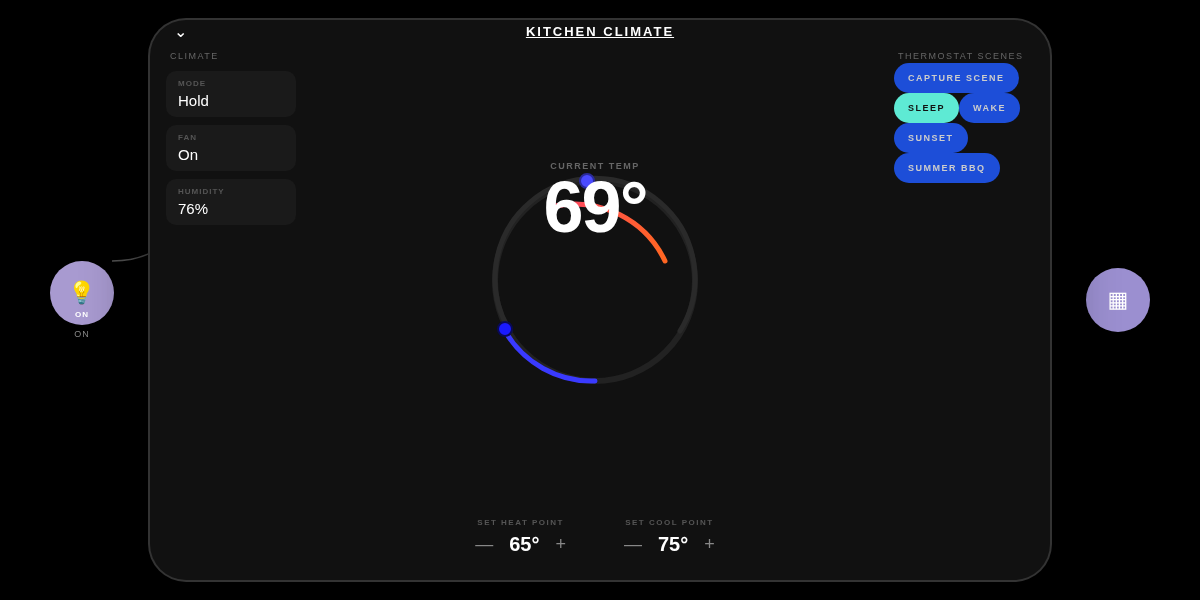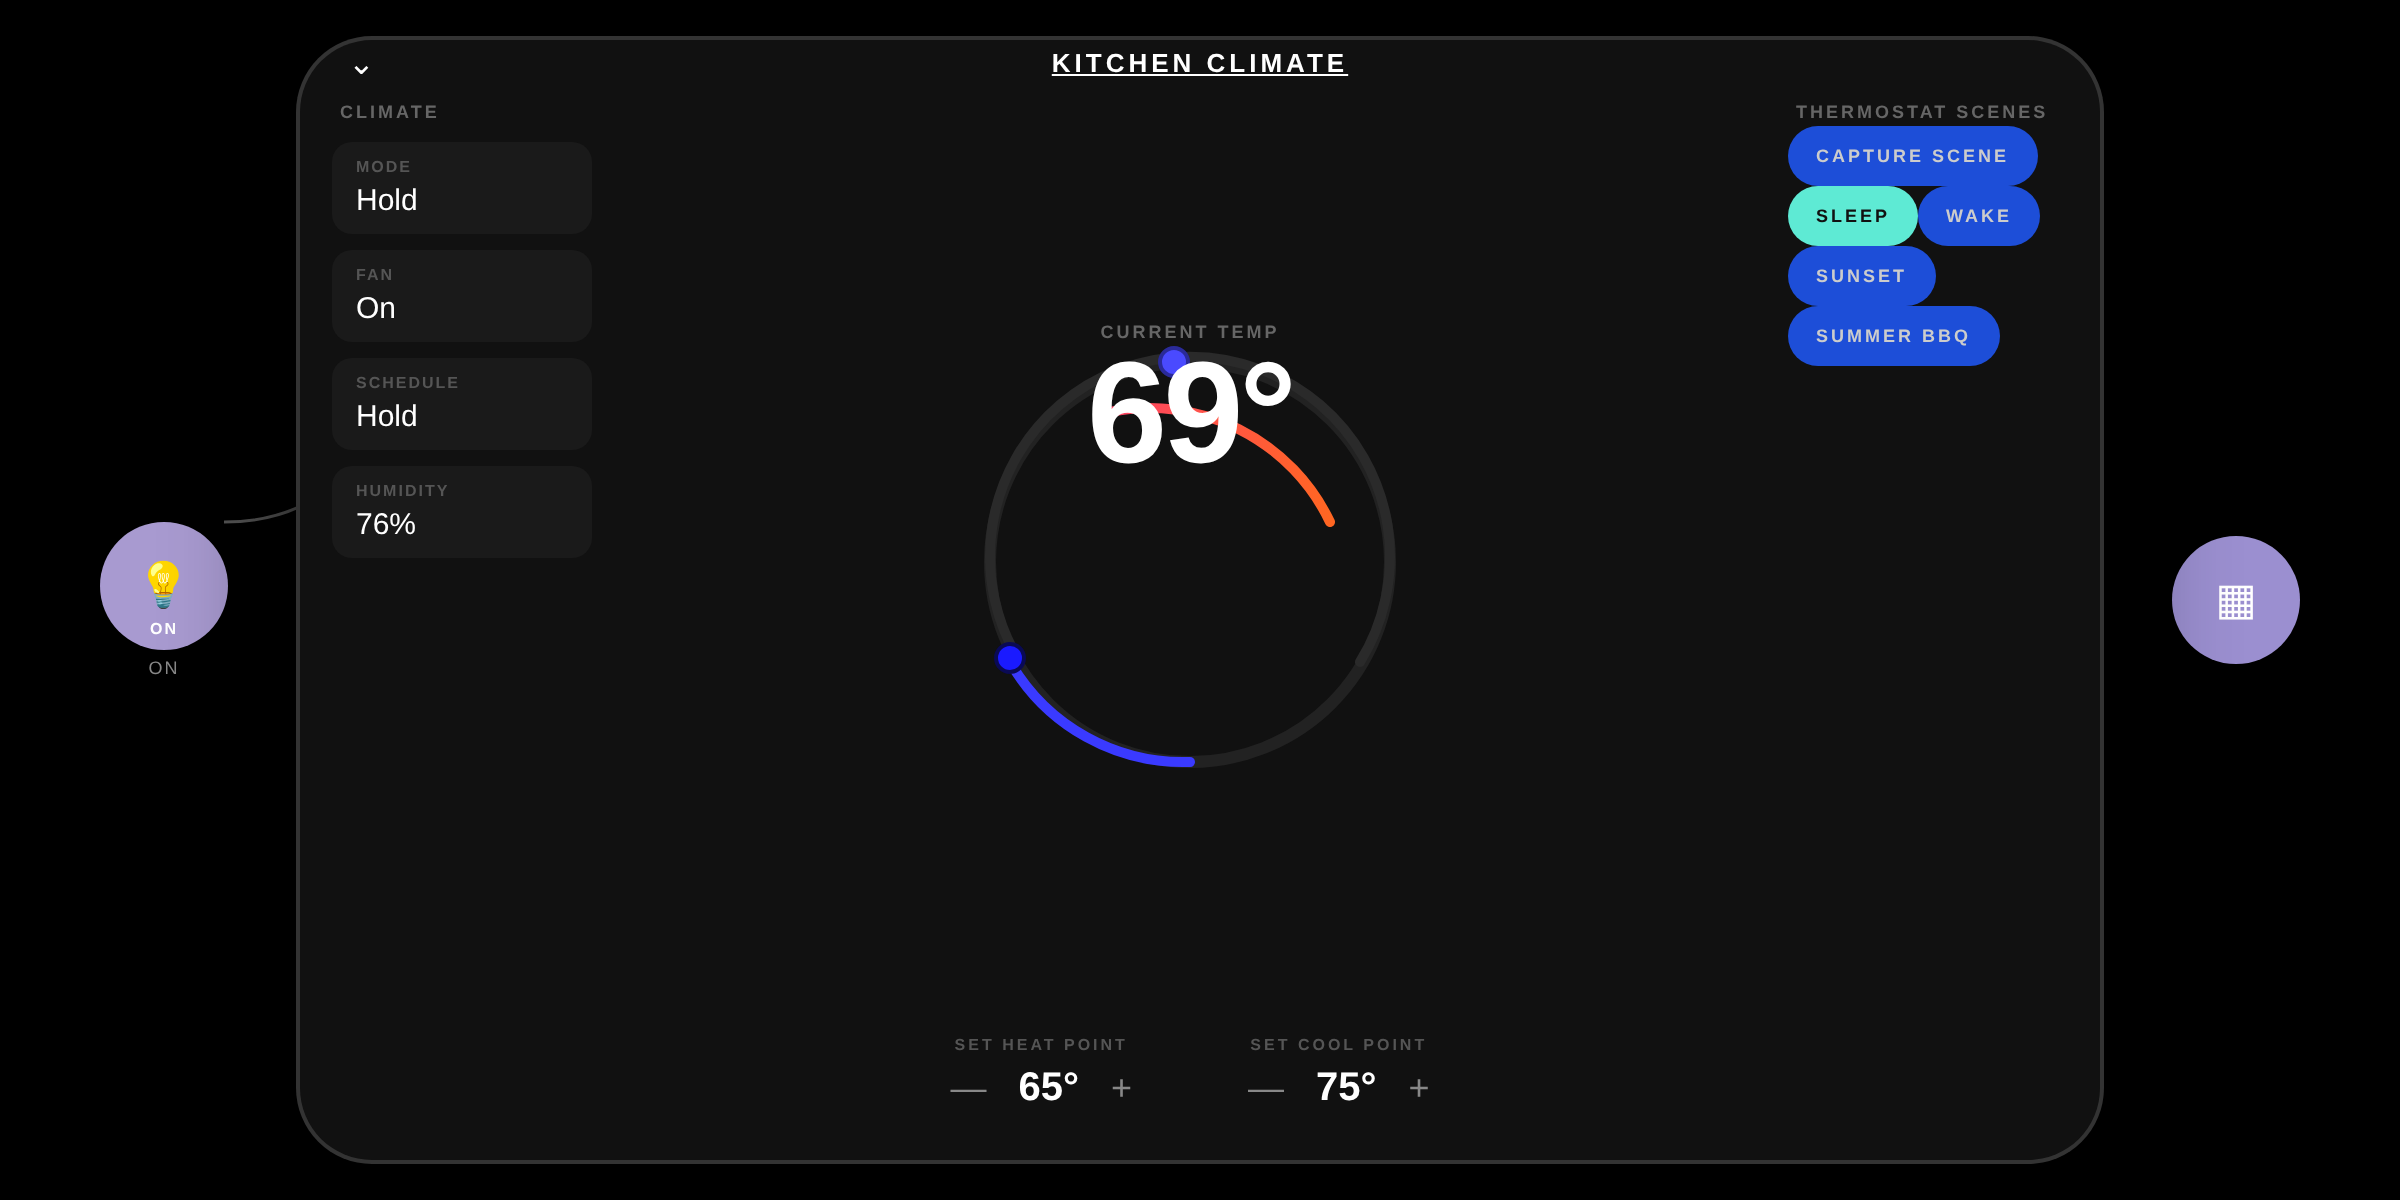--- a/index.html
+++ b/index.html
@@ -78,21 +78,21 @@
     
     .left-panel {
       width: 130px;
       display: flex;
       flex-direction: column;
       gap: 8px;
     }
     .panel-label {
       color: #666;
       font-size: 9px;
-      font-weight: 700;
+      font-weight: 400;
       letter-spacing: 1.5px;
       text-transform: uppercase;
       padding: 0 4px;
       margin-bottom: 2px;
     }
     .control-card {
       background: #1a1a1a;
       border-radius: 10px;
       padding: 8px 12px;
       cursor: pointer;
@@ -279,24 +279,20 @@
       <div class="control-card">
         <div class="control-card-label">MODE</div>
         <div class="control-card-value">Hold</div>
       </div>
 
       <div class="control-card">
         <div class="control-card-label">FAN</div>
         <div class="control-card-value">On</div>
       </div>
 
-      <div class="control-card">
-        <div class="control-card-label">SCHEDULE</div>
-        <div class="control-card-value">Hold</div>
-      </div>
 
       <div class="control-card">
         <div class="control-card-label">HUMIDITY</div>
         <div class="control-card-value">76%</div>
       </div>
     </div>
 
     <div class="center-panel">
       <div class="thermostat-area">
         <div class="gauge-container">

